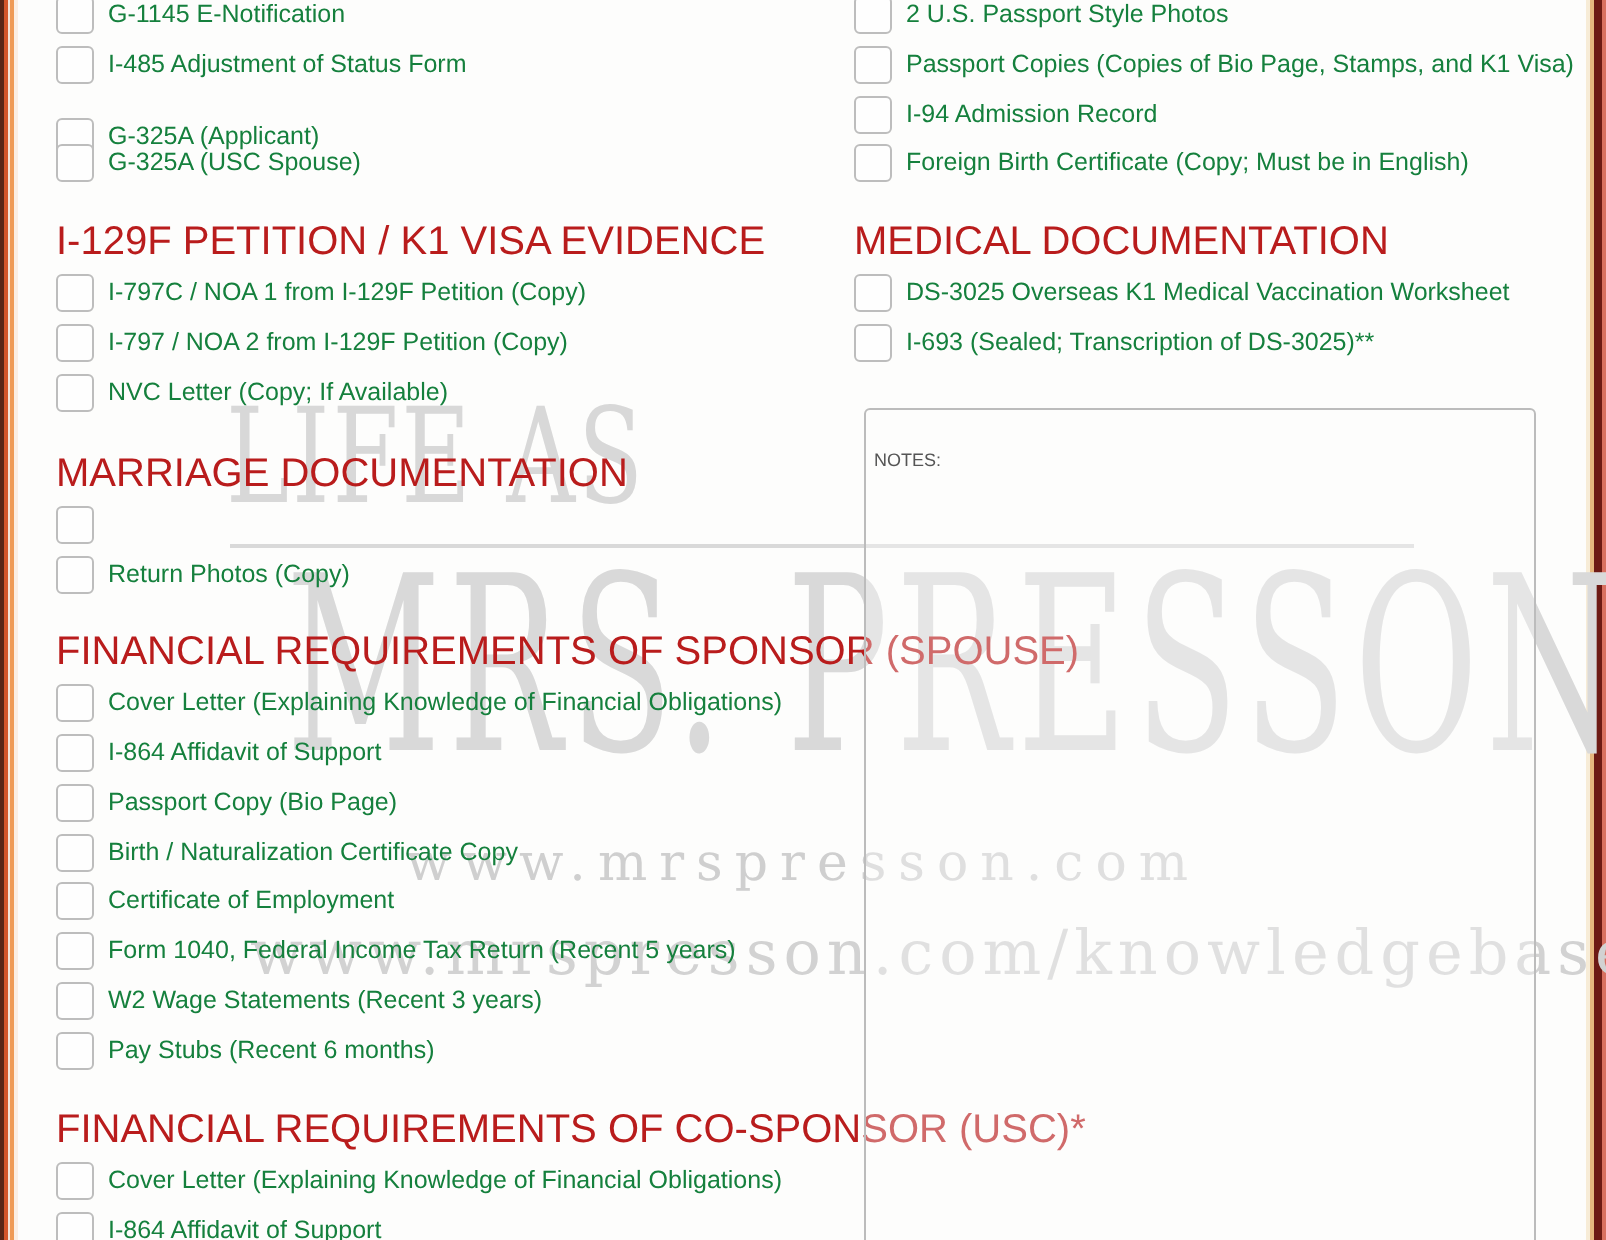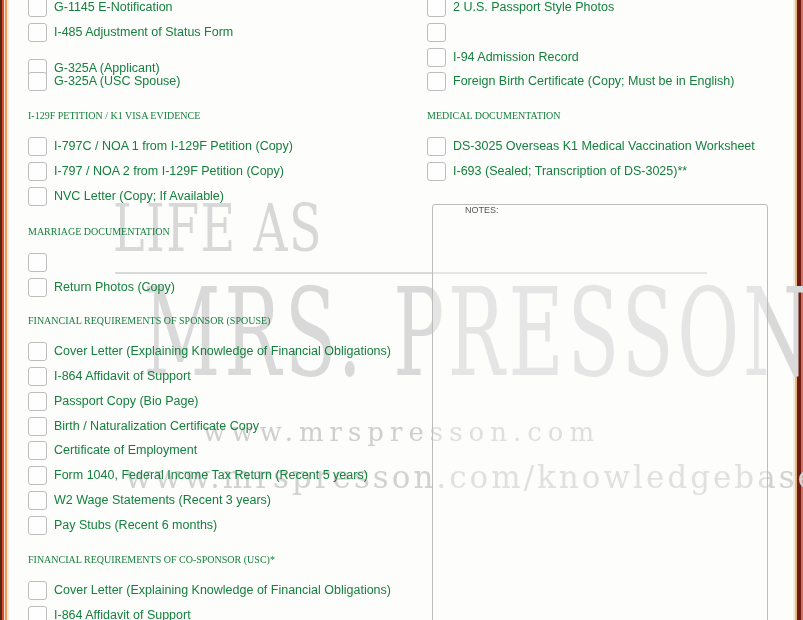--- a/index.html
+++ b/index.html
@@ -40,25 +40,25 @@
     .wm-url { left: 203px; top: 417px; font-size: 26px; letter-spacing: 6px; color:#cfcfcf; }
     .wm-kb { left: 125px; top: 459px; font-size: 31px; letter-spacing: 3px; color:#d2d2d2; }
 
     
     .col { position: absolute; z-index: 1; }
     .col-left { left: 28px; top: 0; width: 390px; }
     .col-right { left: 427px; top: 0; width: 350px; }
 
     .section-title {
       position: absolute;
-      font-size: 10px;
+      font-size: 20px;
       letter-spacing: 0px;
-      color: #15803d;
+      color: #b91c1c;
       white-space: nowrap;
-      font-family: Liberation Serif, serif;
+      font-family: Liberation Sans, sans-serif;
     }
     .item {
       position: absolute; left: 0;
       height: 20px; display: flex; align-items: center;
       white-space: nowrap;
     }
     .checkbox {
       width: 19px; height: 19px;
       border: 1px solid #bdbdbd; border-radius: 3px;
       background: #fefefe;
@@ -69,24 +69,23 @@
       font-family: "Liberation Sans", "DejaVu Sans", sans-serif;
     }
     .notes-box {
       position: absolute; left: 432px; top: 204px;
       width: 336px; height: 430px;
       border: 1.5px solid #bcbcbc; border-radius: 3px;
       background: rgba(253,253,253,0.35);
       z-index: 1;
     }
     .notes-label {
-      position: absolute; left: 4px; top: 0;
+      position: absolute; left: 4px; top: 20px;
       font-size: 9px; color: #555;
       font-family: "Liberation Sans", "DejaVu Sans", sans-serif;
-      margin-left: 28px;
     }
   </style>
 </head>
 <body>
 
 <div class="page">
 
   <div class="border-left">
     <div class="s1"></div>
       <div class="s2"></div>
@@ -194,20 +193,21 @@
     </div>
   </div>
 
   <div class="col col-right">
     <div class="item" style="top:-3px">
       <span class="checkbox"></span>
       <span class="item-label">2 U.S. Passport Style Photos</span>
     </div>
     <div class="item" style="top:22px">
       <span class="checkbox"></span>
+      <span class="item-label">Passport Copies (Copies of Bio Page, Stamps, and K1 Visa)</span>
     </div>
     <div class="item" style="top:47px">
       <span class="checkbox"></span>
       <span class="item-label">I-94 Admission Record</span>
     </div>
     <div class="item" style="top:71px">
       <span class="checkbox"></span>
       <span class="item-label">Foreign Birth Certificate (Copy; Must be in English)</span>
     </div>
 

